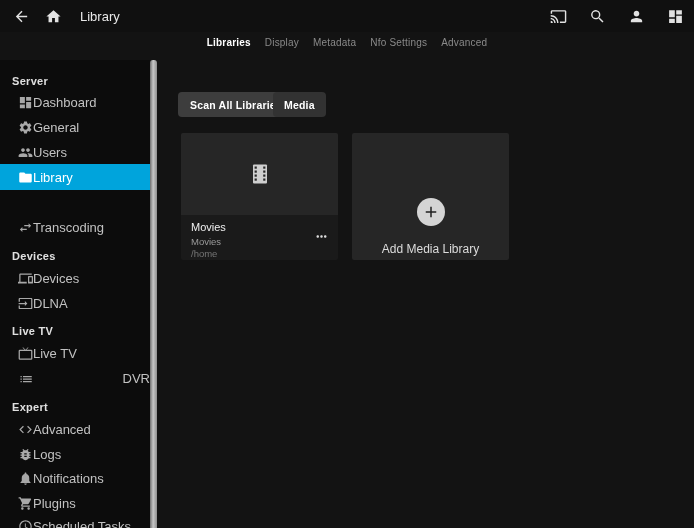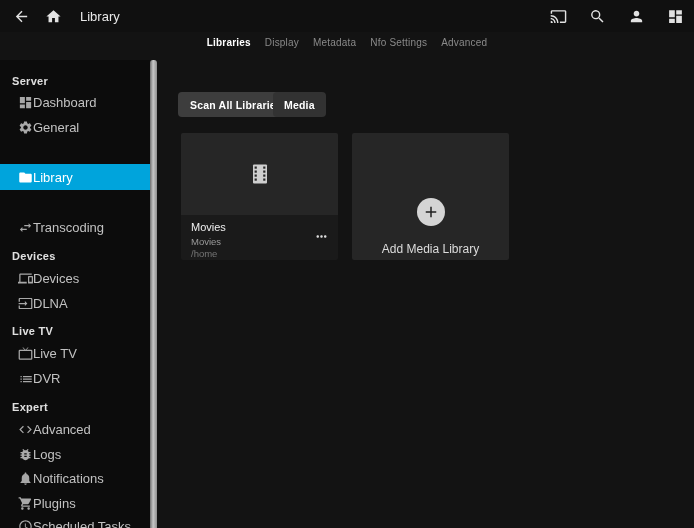--- a/index.html
+++ b/index.html
@@ -173,20 +173,28 @@
     <span class="lbl">Dashboard</span>
   </div>
   <div class="side-item" style="top:55px;">
     <span class="icon">
         <svg viewBox="0 0 24 24">
           <path d="M19.14 12.94c.04-.3.06-.61.06-.94 0-.32-.02-.64-.07-.94l2.03-1.58c.18-.14.23-.41.12-.61l-1.92-3.32c-.12-.22-.37-.29-.59-.22l-2.39.96c-.5-.38-1.03-.7-1.62-.94l-.36-2.54c-.04-.24-.24-.41-.48-.41h-3.84c-.24 0-.43.17-.47.41l-.36 2.54c-.59.24-1.13.57-1.62.94l-2.39-.96c-.22-.08-.47 0-.59.22L2.74 8.87c-.12.21-.08.47.12.61l2.03 1.58c-.05.3-.09.63-.09.94s.02.64.07.94l-2.03 1.58c-.18.14-.23.41-.12.61l1.92 3.32c.12.22.37.29.59.22l2.39-.96c.5.38 1.03.7 1.62.94l.36 2.54c.05.24.24.41.48.41h3.84c.24 0 .44-.17.47-.41l.36-2.54c.59-.24 1.13-.56 1.62-.94l2.39.96c.22.08.47 0 .59-.22l1.92-3.32c.12-.22.07-.47-.12-.61l-2.01-1.58zM12 15.6c-1.98 0-3.6-1.62-3.6-3.6s1.62-3.6 3.6-3.6 3.6 1.62 3.6 3.6-1.62 3.6-3.6 3.6z"></path>
         </svg>
       </span>
     <span class="lbl">General</span>
   </div>
+  <div class="side-item" style="top:80px;">
+    <span class="icon">
+        <svg viewBox="0 0 24 24">
+          <path d="M16 11c1.66 0 2.99-1.34 2.99-3S17.66 5 16 5c-1.66 0-3 1.34-3 3s1.34 3 3 3zm-8 0c1.66 0 2.99-1.34 2.99-3S9.66 5 8 5C6.34 5 5 6.34 5 8s1.34 3 3 3zm0 2c-2.33 0-7 1.17-7 3.5V19h14v-2.5c0-2.33-4.67-3.5-7-3.5zm8 0c-.29 0-.62.02-.97.05 1.16.84 1.97 1.97 1.97 3.45V19h6v-2.5c0-2.33-4.67-3.5-7-3.5z"></path>
+        </svg>
+      </span>
+    <span class="lbl">Users</span>
+  </div>
   <div class="side-item active" style="top:104px; height:26px;">
     <span class="icon">
         <svg viewBox="0 0 24 24">
           <path d="M10 4H4c-1.1 0-2 .9-2 2v12c0 1.1.9 2 2 2h16c1.1 0 2-.9 2-2V8c0-1.1-.9-2-2-2h-8l-2-2z"></path>
         </svg>
       </span>
     <span class="lbl">Library</span>
   </div>
   <div class="side-item" style="top:155px;">
     <span class="icon">
@@ -219,21 +227,21 @@
   <div class="side-header" style="top:262px;">Live TV</div>
 
   <div class="side-item" style="top:281px;">
     <span class="icon">
         <svg viewBox="0 0 24 24">
           <path d="M21 6h-7.59l3.29-3.29L16 2l-4 4-4-4-.71.71L10.59 6H3a2 2 0 0 0-2 2v12a2 2 0 0 0 2 2h18a2 2 0 0 0 2-2V8a2 2 0 0 0-2-2zm0 14H3V8h18v12z"></path>
         </svg>
       </span>
     <span class="lbl">Live TV</span>
   </div>
-  <div class="side-item" style="top:306px;">
+  <div class="side-item" style="top:306px;justify-content:space-between;">
     <span class="icon">
         <svg viewBox="0 0 24 24">
           <path d="M4 14h2v-2H4v2zm0 4h2v-2H4v2zm0-8h2V8H4v2zm4 4h14v-2H8v2zm0 4h14v-2H8v2zm0-10v2h14V8H8z"></path>
         </svg>
       </span>
     <span class="lbl">DVR</span>
   </div>
 
   <div class="side-header" style="top:338px;">Expert</div>
 

